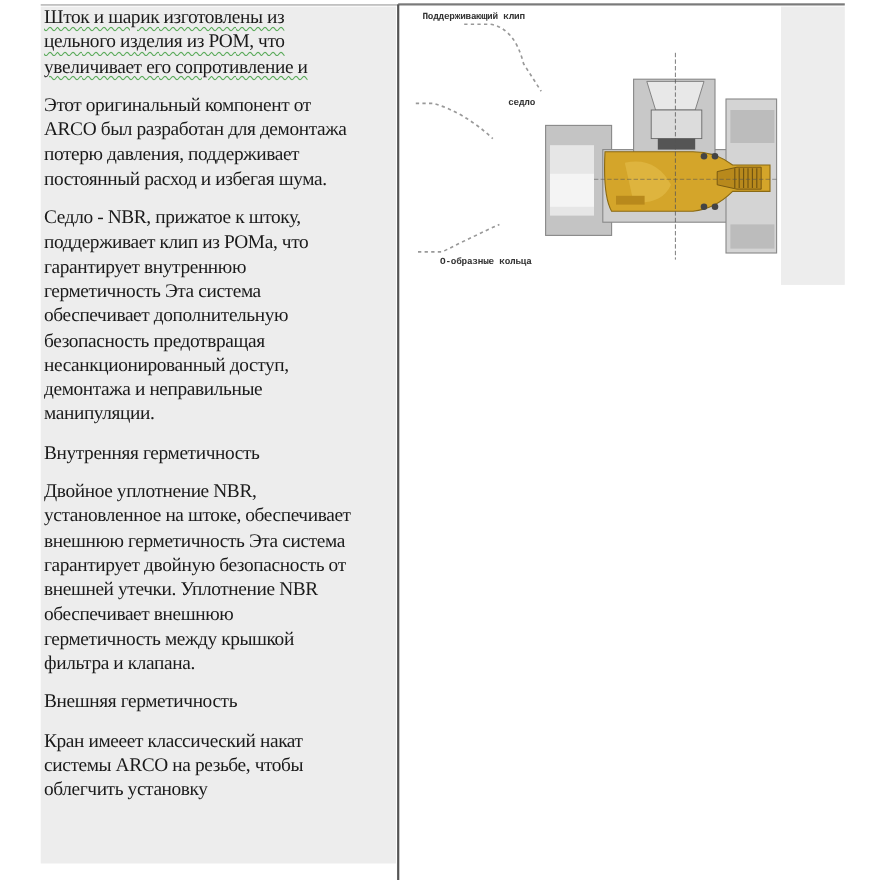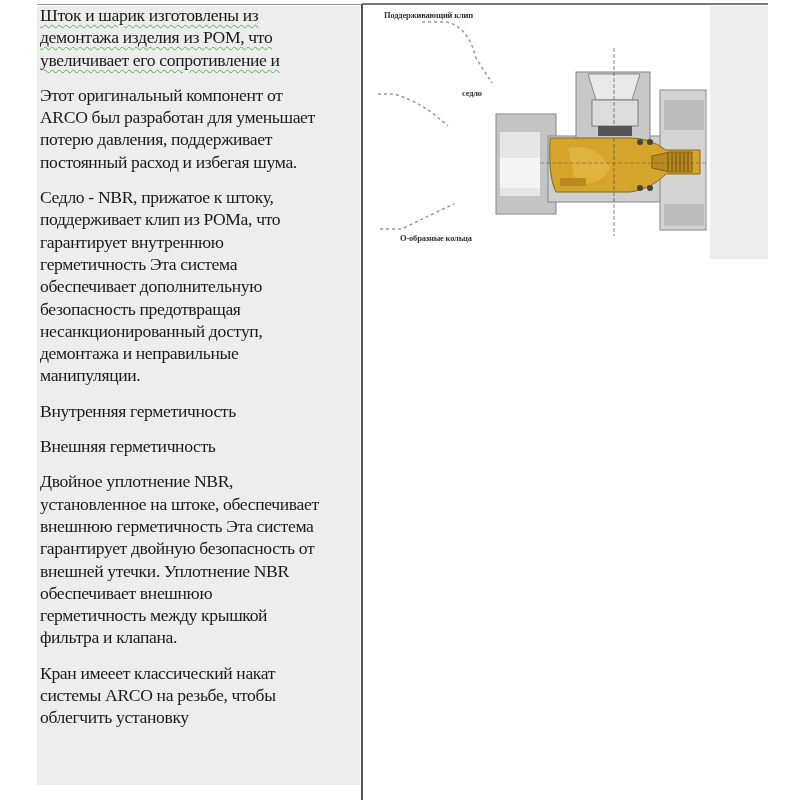--- a/index.html
+++ b/index.html
@@ -8,69 +8,69 @@
   .left-panel { position:absolute; left:37px; top:6px; width:323px; height:779px; background:#ededed; }
   .left-text { position:absolute; left:40px; top:4px; width:330px; font-size:17.6px; line-height:22.3px; letter-spacing:-0.35px; }
   .left-text p { margin:0 0 13px 0; }
   .spell-green { text-decoration: underline wavy #5cab5c; text-decoration-thickness:1px; text-underline-offset:3px; }
   .vdivider { position:absolute; left:361px; top:4px; width:2px; height:796px; background:#555; }
   .top-border-left { position:absolute; left:37px; top:4px; width:325px; height:1px; background:#999; }
   .top-border-right { position:absolute; left:362px; top:3px; width:406px; height:2px; background:#7a7a7a; }
   .right-gray { position:absolute; left:710px; top:6px; width:58px; height:253px; background:#ededed; }
   .diagram { position:absolute; left:370px; top:8px; width:340px; height:250px; }
   .diagram svg { position:absolute; left:0; top:0; }
-  .dlabel { position:absolute; font-size:8.5px; font-weight:bold; color:#333; white-space:nowrap; letter-spacing:-0.2px; }
+  .dlabel { position:absolute; font-size:8.5px; font-weight:bold; color:#333; white-space:nowrap; letter-spacing:-0.2px;font-family:Liberation Mono, monospace; }
 </style>
 </head>
 <body>
 
 <div class="left-panel"></div>
 <div class="top-border-left"></div>
 <div class="top-border-right"></div>
 <div class="vdivider"></div>
 <div class="right-gray"></div>
 
 <div class="left-text">
   <p>
     <span class="spell-green">Шток и шарик изготовлены из</span><br>
-    <span class="spell-green">демонтажа изделия из POM, что</span><br>
+    <span class="spell-green">цельного изделия из POM, что</span><br>
     <span class="spell-green">увеличивает его сопротивление и</span><br>
   </p>
   <p>
     <span>Этот оригинальный компонент от</span><br>
-    <span>ARCO был разработан для уменьшает</span><br>
+    <span>ARCO был разработан для демонтажа</span><br>
     <span>потерю давления, поддерживает</span><br>
     <span>постоянный расход и избегая шума.</span>
   </p>
   <p>
     <span>Седло - NBR, прижатое к штоку,</span><br>
     <span>поддерживает клип из POMа, что</span><br>
     <span>гарантирует внутреннюю</span><br>
     <span>герметичность Эта система</span><br>
     <span>обеспечивает дополнительную</span><br>
     <span>безопасность предотвращая</span><br>
     <span>несанкционированный доступ,</span><br>
     <span>демонтажа и неправильные</span><br>
     <span>манипуляции.</span>
   </p>
   <p>
     <span>Внутренняя герметичность</span>
   </p>
   <p>
-    <span>Внешняя герметичность</span>
-  </p>
-  <p>
     <span>Двойное уплотнение NBR,</span><br>
     <span>установленное на штоке, обеспечивает</span><br>
     <span>внешнюю  герметичность Эта система</span><br>
     <span>гарантирует двойную безопасность от</span><br>
     <span>внешней утечки. Уплотнение NBR</span><br>
     <span>обеспечивает внешнюю</span><br>
     <span>герметичность между крышкой</span><br>
     <span>фильтра и клапана.</span>
+  </p>
+  <p>
+    <span>Внешняя герметичность</span>
   </p>
   <p>
     <span>Кран  имееет классический накат</span><br>
     <span>системы ARCO на резьбе, чтобы</span><br>
     <span>облегчить установку</span>
   </p>
 </div>
 
 <div class="diagram">
   <svg width="340" height="250" viewBox="0 0 340 250">

